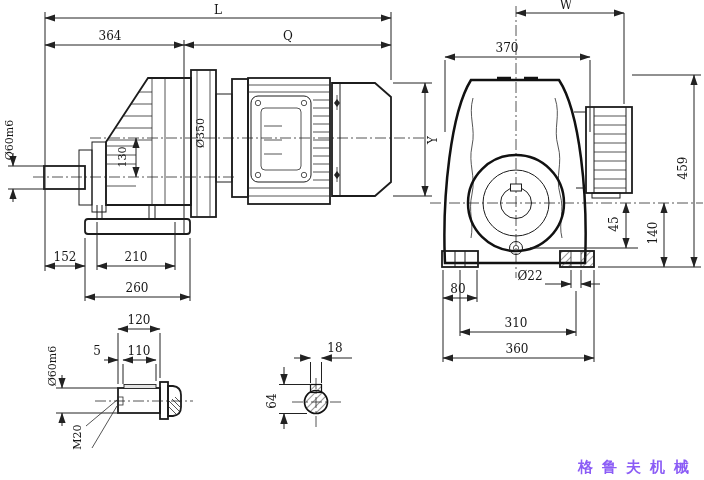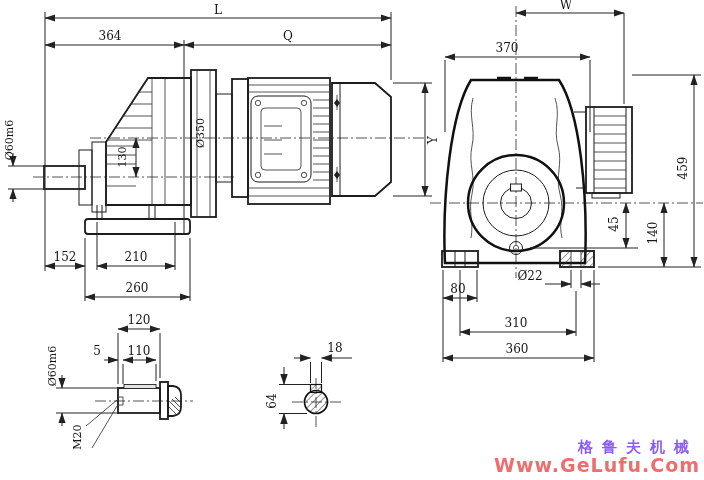--- a/index.html
+++ b/index.html
@@ -334,15 +334,14 @@
       <line class="dim" x1="284" y1="367" x2="284" y2="384.5" marker-end="url(#ar)"></line>
       <line class="dim" x1="284" y1="429" x2="284" y2="413.5" marker-end="url(#ar)"></line>
       <text transform="rotate(-90 276 401)" x="276" y="401" text-anchor="middle">64</text>
     </g>
   </g>
 </svg>
 
 
 <div id="watermark">
   <div id="wm1" style="color: #8b5cf6;">格鲁夫机械</div>
-  <div id="wm2" style="color: rgb(238, 110, 110);">Www.GeLufu.Com</div>
 </div>
 </div>
 
 </body></html>

